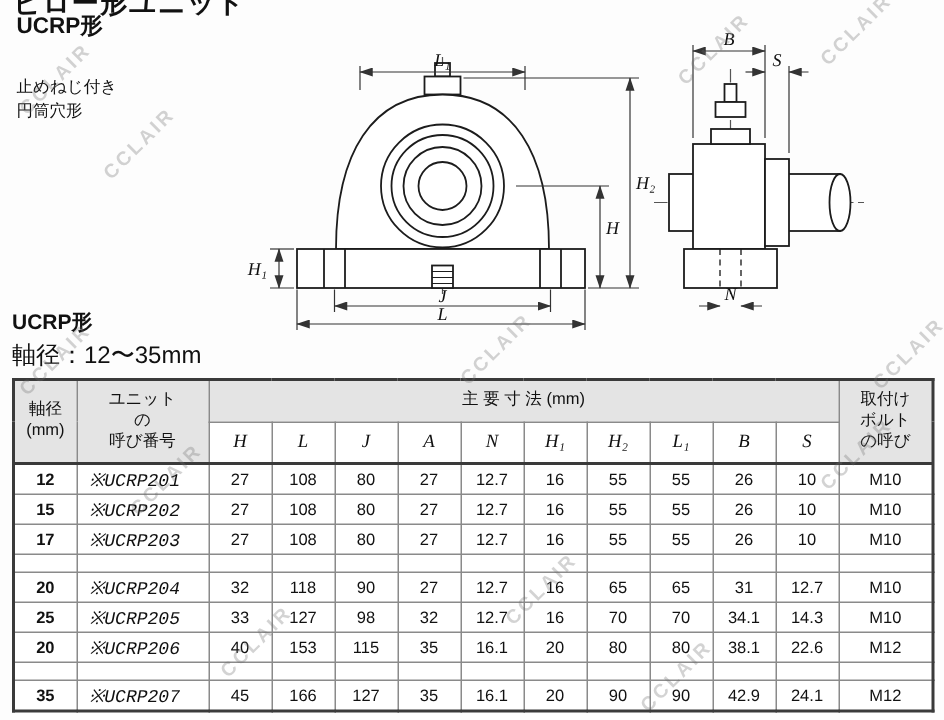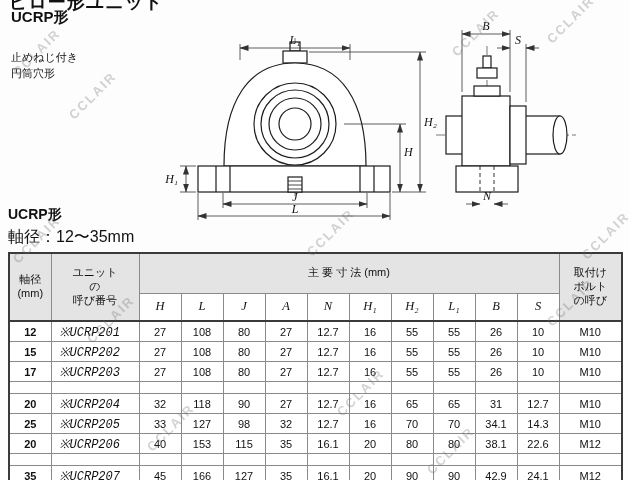--- a/index.html
+++ b/index.html
@@ -30,21 +30,21 @@
     border-collapse:collapse; font-size:11px; table-layout:fixed;
     border:2px solid #3a3a3a; background:#fff;
   }
   .dims th, .dims td {
     border:1px solid #8a8a8a; text-align:center; vertical-align:middle;
     padding:1px 2px; background:#fff; overflow:hidden;
   }
   .dims thead th { white-space:pre-line; font-weight:normal; line-height:1.25; }
   .dims thead { border-bottom:2px solid #3a3a3a; }
   .dims th.gray { background:#e4e4e4; }
-  .dims tr.h1 { height:40px; }
+  .dims tr.h1 { height:28px; }
   .dims tr.h2 { height:28px; }
   .dims th.dimletter {
     font-family:"Liberation Serif", serif; font-style:italic;
     font-size:12.5px; background:#fff;
   }
   .dims tbody tr { height:17px; }
   .dims tr.spacer { height:12px; }
   .dims tr.spacer td { padding:0; }
   .dims td.dia { font-weight:bold; }
   .dims td.no {

